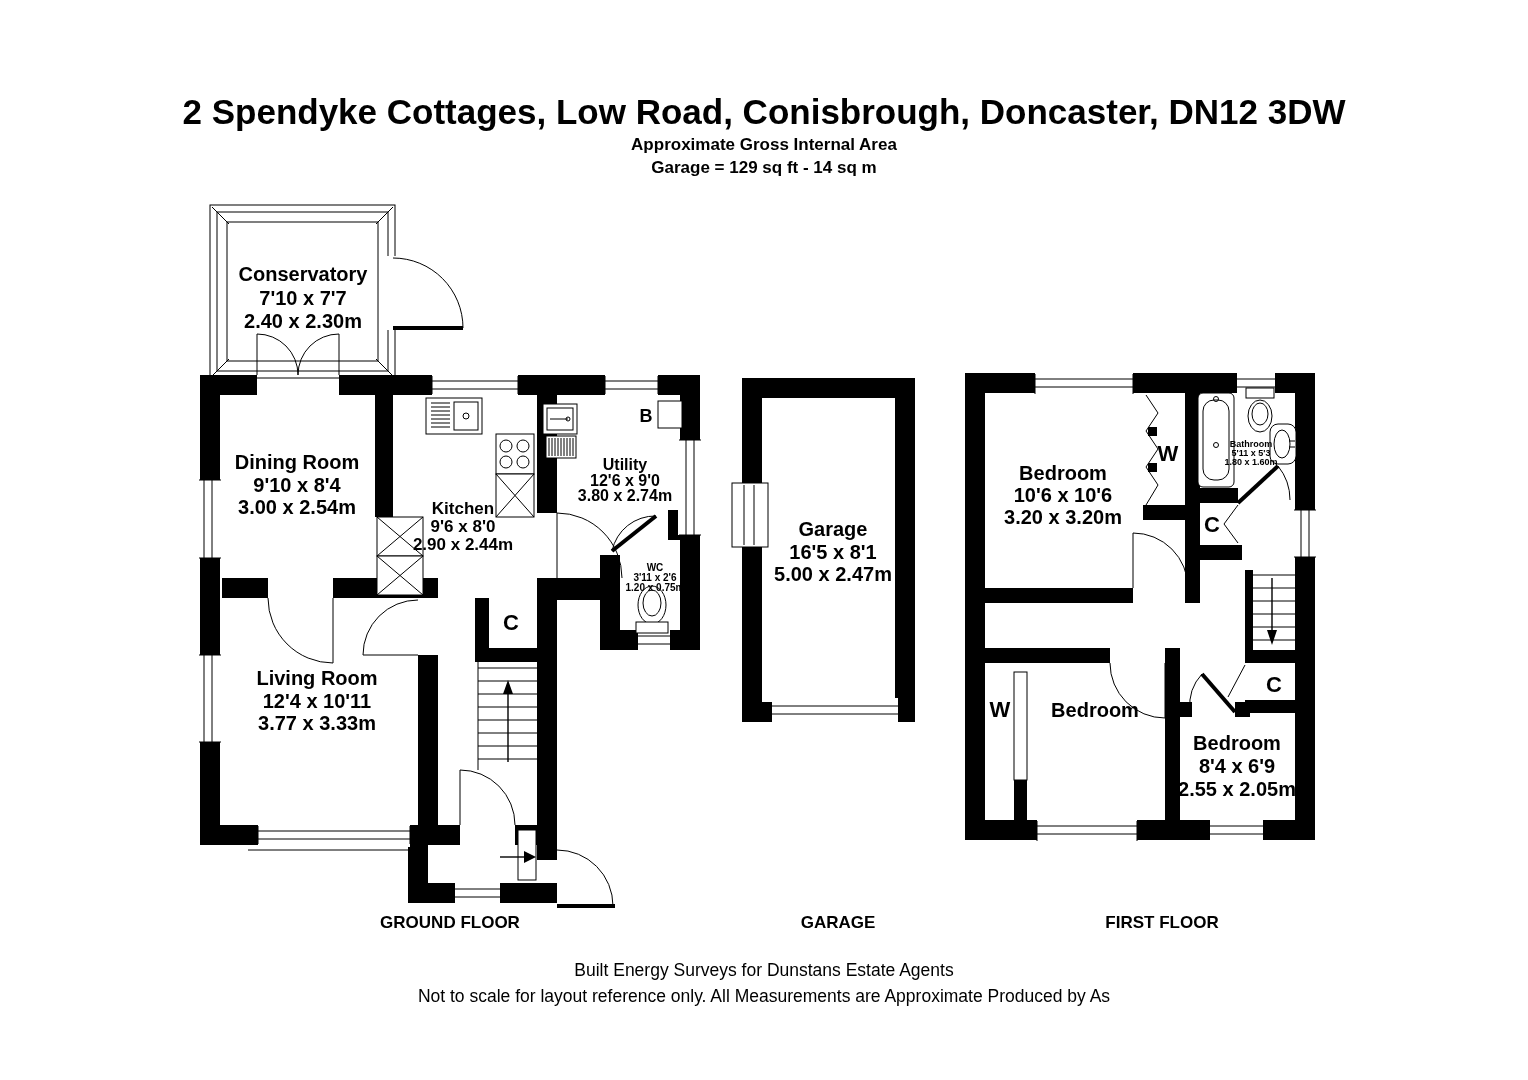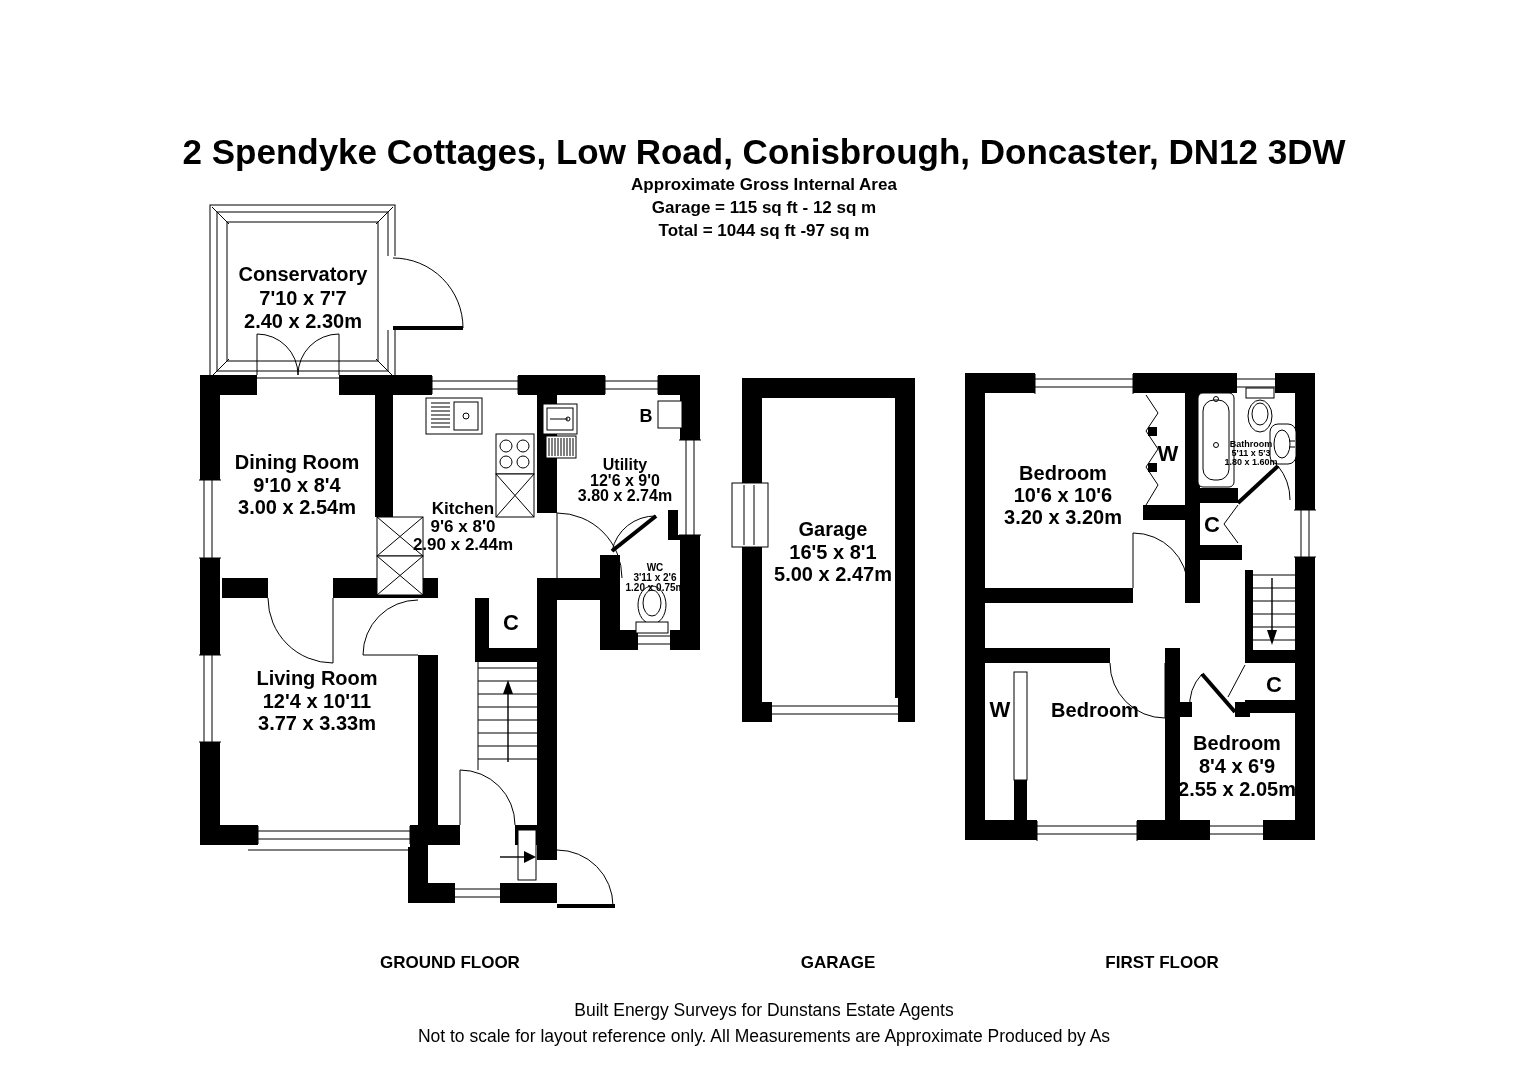--- a/index.html
+++ b/index.html
@@ -1,18 +1,18 @@
 <!DOCTYPE html>
 <html><head>
 <meta charset="utf-8">
 <style>
   html,body{margin:0;padding:0;background:#fff;}
   .page{position:relative;width:1528px;height:1080px;background:#fff;overflow:hidden;
         font-family:"Liberation Sans",sans-serif;color:#000;}
-  .abs{position:absolute;margin-top:40px;}
+  .abs{position:absolute;}
   .title{left:0;right:0;top:92px;text-align:center;font-size:35px;font-weight:bold;}
   .subarea{left:0;right:0;top:133px;text-align:center;font-size:17px;font-weight:bold;line-height:23px;}
   .floor-label{top:913px;font-size:17px;font-weight:bold;transform:translateX(-50%);white-space:nowrap;}
   .footer{left:0;right:0;top:957px;text-align:center;font-size:17.5px;line-height:26px;}
   svg{position:absolute;left:0;top:0;}
   svg text{font-family:"Liberation Sans",sans-serif;font-weight:bold;fill:#000;text-anchor:middle;}
   .t20{font-size:20px}.t17{font-size:17px}.t16{font-size:16px}.t10{font-size:10px}
   .t9{font-size:9px}.t22{font-size:22px}.t18{font-size:18px}
   .wall{fill:#000;stroke:none;}
   .white{fill:#fff;stroke:none;}
@@ -23,22 +23,21 @@
   .blk{fill:#000;}
 </style>
 </head>
 <body>
 
 <div class="page">
 
   <div class="abs title">2 Spendyke Cottages, Low Road, Conisbrough, Doncaster, DN12 3DW</div>
   <div class="abs subarea">
     <div>Approximate Gross Internal Area</div>
-    <div>Garage = 115 sq ft - 12 sq m</div>
-    <div>Total = 1044 sq ft -97 sq m</div>
+    <div>Garage = 129 sq ft - 14 sq m</div>
   </div>
 
   <svg width="1528" height="1080" viewBox="0 0 1528 1080">
 
     <g>
 
       <g>
         <rect class="fix" x="210" y="205" width="185" height="173"></rect>
         <rect class="thin" x="217" y="212" width="171" height="159"></rect>
         <rect class="thin" x="227" y="222" width="151" height="139"></rect>

